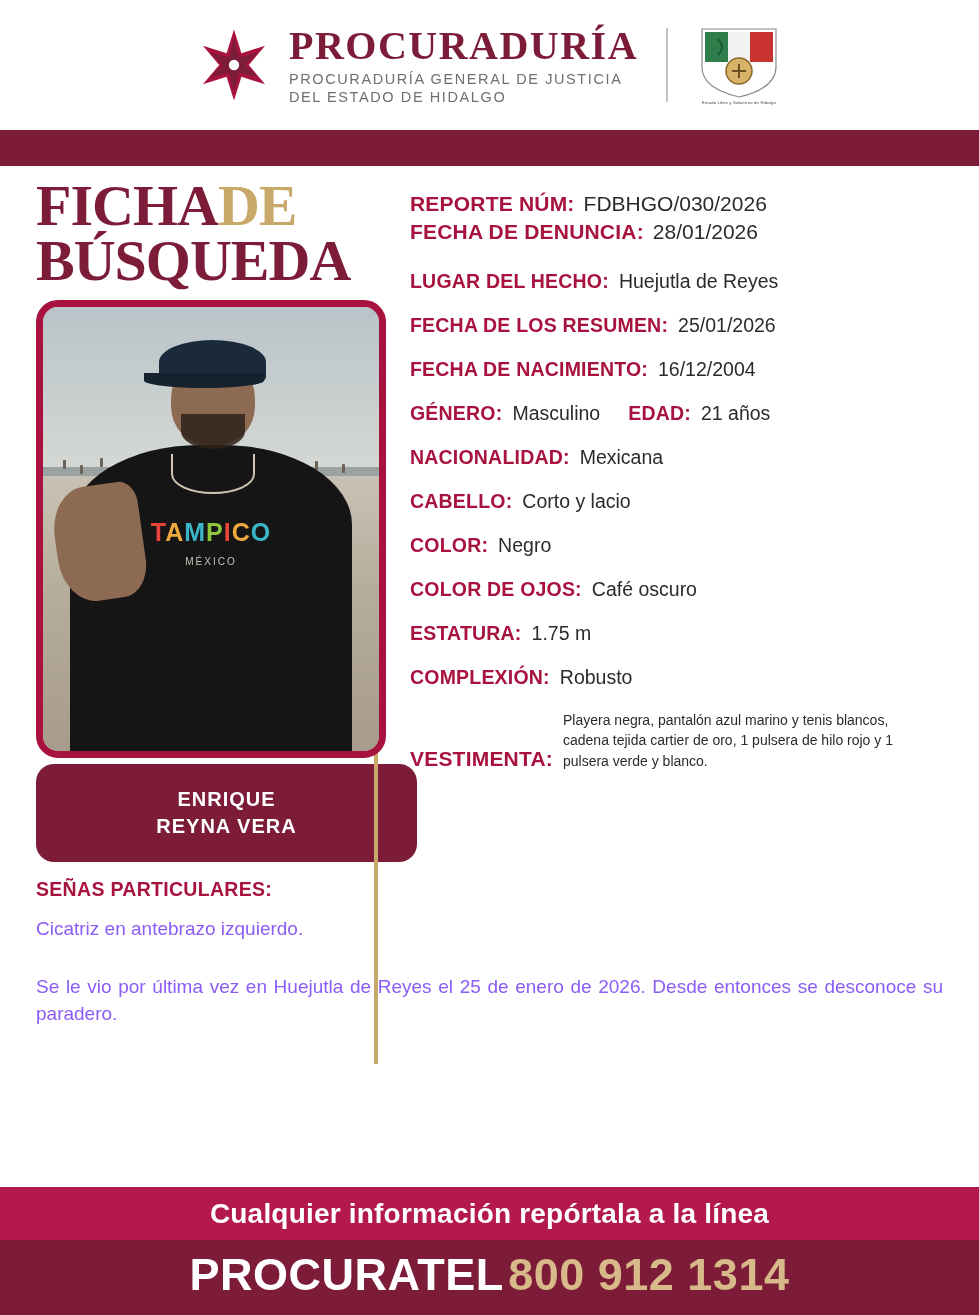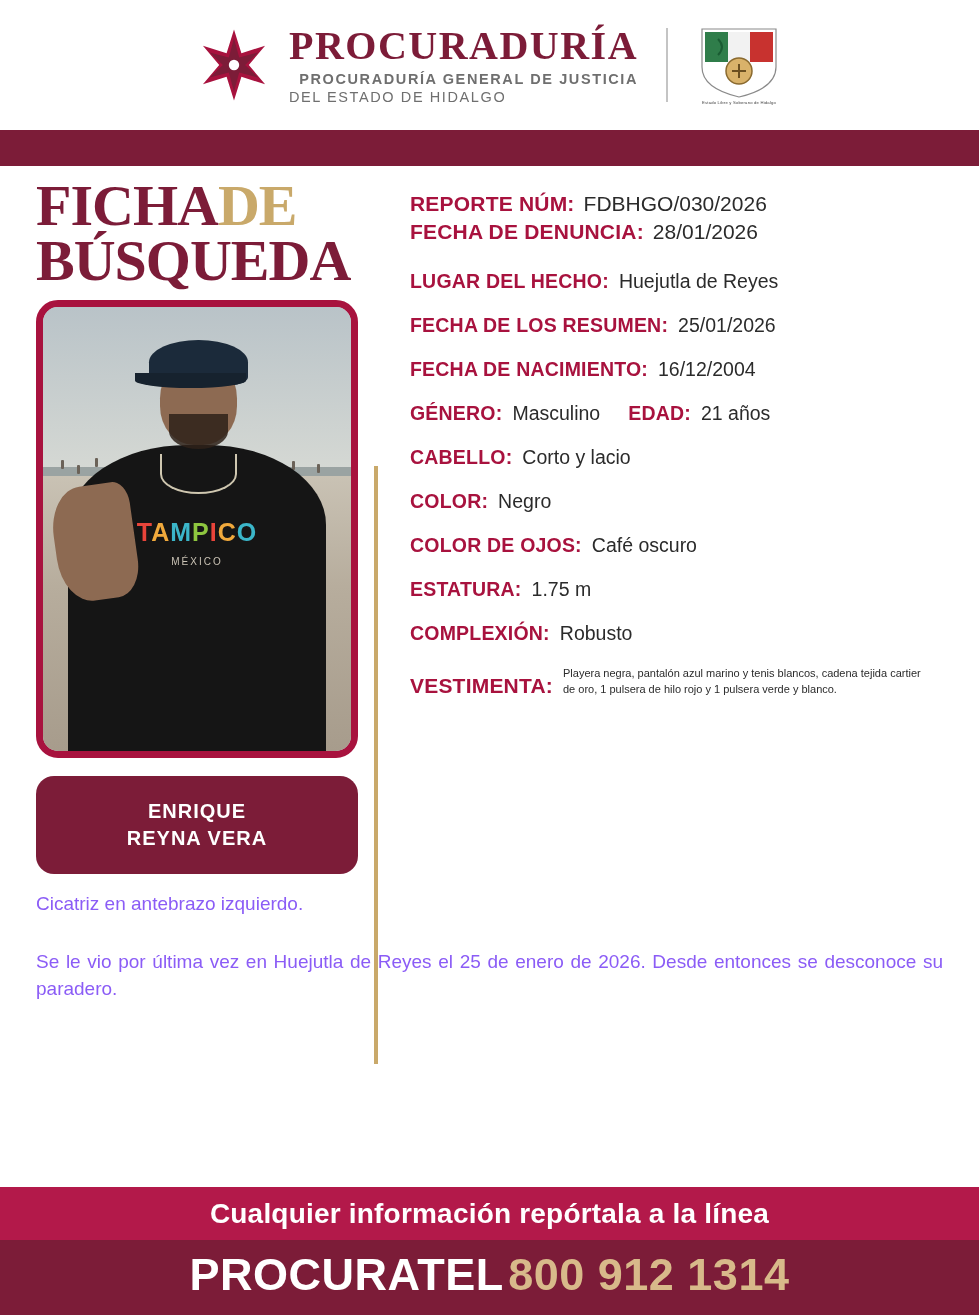--- a/index.html
+++ b/index.html
@@ -34,22 +34,21 @@
     font-weight: bold;
     letter-spacing: 1.5px;
     color: #7c1c38;
     font-family: "Liberation Serif", serif;
   }
   .logo-sub1 {
     font-size: 14.5px;
     letter-spacing: 1.6px;
     color: #6f6f6f;
     margin-top: 6px;
-    font-weight: bold;
-    text-align: right;
+    font-weight: normal;
   }
   .logo-sub2 {
     font-size: 14.5px;
     letter-spacing: 1.6px;
     color: #6f6f6f;
     margin-top: 3px;
   }
   .logo-divider {
     width: 2px;
     height: 74px;
@@ -139,29 +138,29 @@
     align-items: baseline;
     gap: 10px;
     margin-bottom: 21px;
   }
   .field-row .lbl { font-size: 19.5px; }
   .field-row .val { font-size: 19.5px; }
   .field-inline-extra { margin-left: 18px; }
 
   .vest-row { display: flex; align-items: flex-end; gap: 10px; margin-top: 4px; }
   .vest-text {
-    font-size: 11px;
+    font-size: 14px;
     color: #2b2b2b;
     line-height: 1.45;
     max-width: 360px;
   }
 
   
   .photo-frame {
-    width: 322px;
+    width: 350px;
     height: 458px;
     border: 7px solid #a8123e;
     border-radius: 22px;
     overflow: hidden;
     margin-top: 12px;
     position: relative;
     background: #cfd3d6;
   }
   .photo {
     position: absolute;
@@ -283,22 +282,22 @@
     position: absolute;
     right: 10%; top: 40%;
     width: 62px; height: 62px;
     border: 2px solid #3a3a3a;
     border-radius: 50%;
     opacity: .8;
   }
 
   
   .name-plate {
-    width: 322px;
-    margin-top: 18px;
+    width: 381px;
+    margin-top: 6px;
     background: #7c1c38;
     border-radius: 18px;
     padding: 22px 10px;
     text-align: center;
     color: #ffffff;
     font-weight: bold;
     font-size: 20px;
     letter-spacing: 1px;
     line-height: 1.35;
   }
@@ -469,20 +468,24 @@
           <span class="val">16/12/2004</span>
         </div>
 
         <div class="field-row">
           <span class="lbl">GÉNERO:</span>
           <span class="val">Masculino</span>
           <span class="lbl field-inline-extra">EDAD:</span>
           <span class="val">21 años</span>
         </div>
 
+        <div class="field-row">
+          <span class="lbl">NACIONALIDAD:</span>
+          <span class="val">Mexicana</span>
+        </div>
 
         <div class="field-row">
           <span class="lbl">CABELLO:</span>
           <span class="val">Corto y lacio</span>
         </div>
 
         <div class="field-row">
           <span class="lbl">COLOR:</span>
           <span class="val">Negro</span>
         </div>
@@ -506,20 +509,21 @@
           <span class="lbl">VESTIMENTA:</span>
           <span class="vest-text">Playera negra, pantalón azul marino y tenis blancos, cadena tejida cartier de oro, 1 pulsera de hilo rojo y 1 pulsera verde y blanco.</span>
         </div>
 
       </div>
     </div>
   </div>
 </div>
 
 <div class="section senas">
+  <div class="sec-head">SEÑAS PARTICULARES:</div>
   <div class="sec-body">Cicatriz en antebrazo izquierdo.</div>
 </div>
 
 <div class="section resumen">
   <div class="sec-body">Se le vio por última vez en Huejutla de Reyes el 25 de enero de 2026. Desde entonces se desconoce su paradero.</div>
 </div>
 
 <div class="footer">
   <div class="footer-top">Cualquier información repórtala a la línea</div>
   <div class="footer-bottom">

